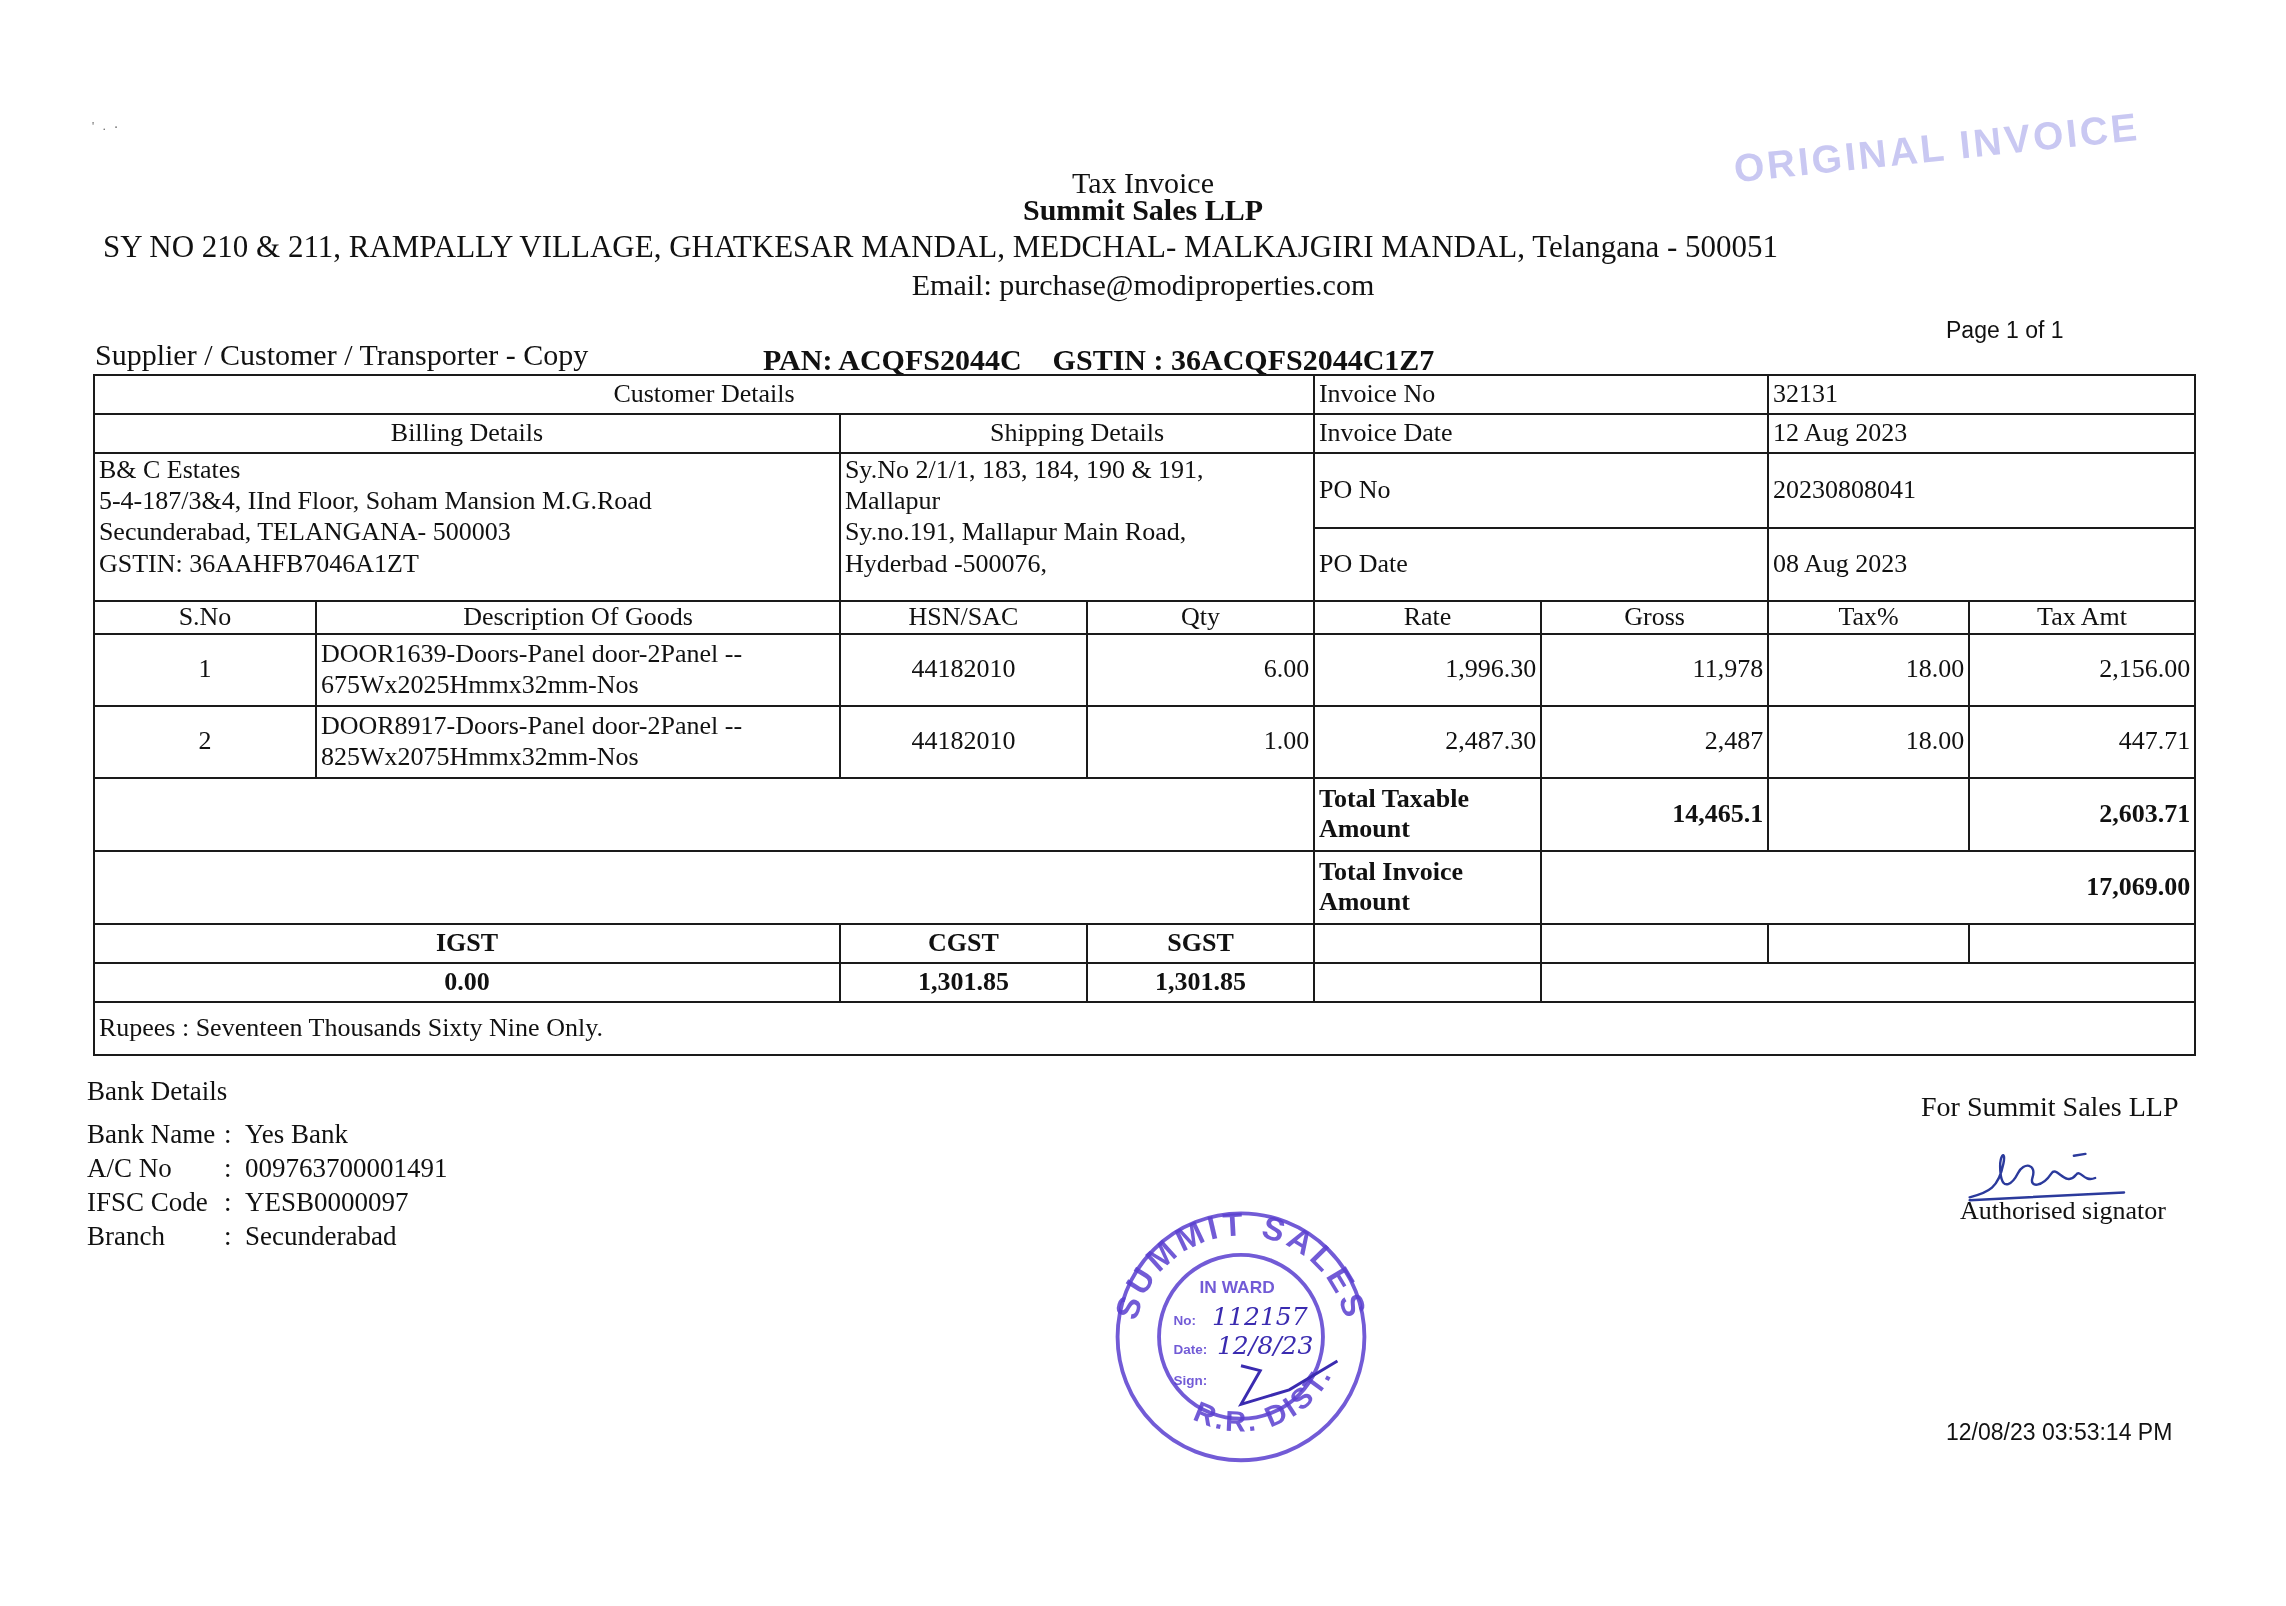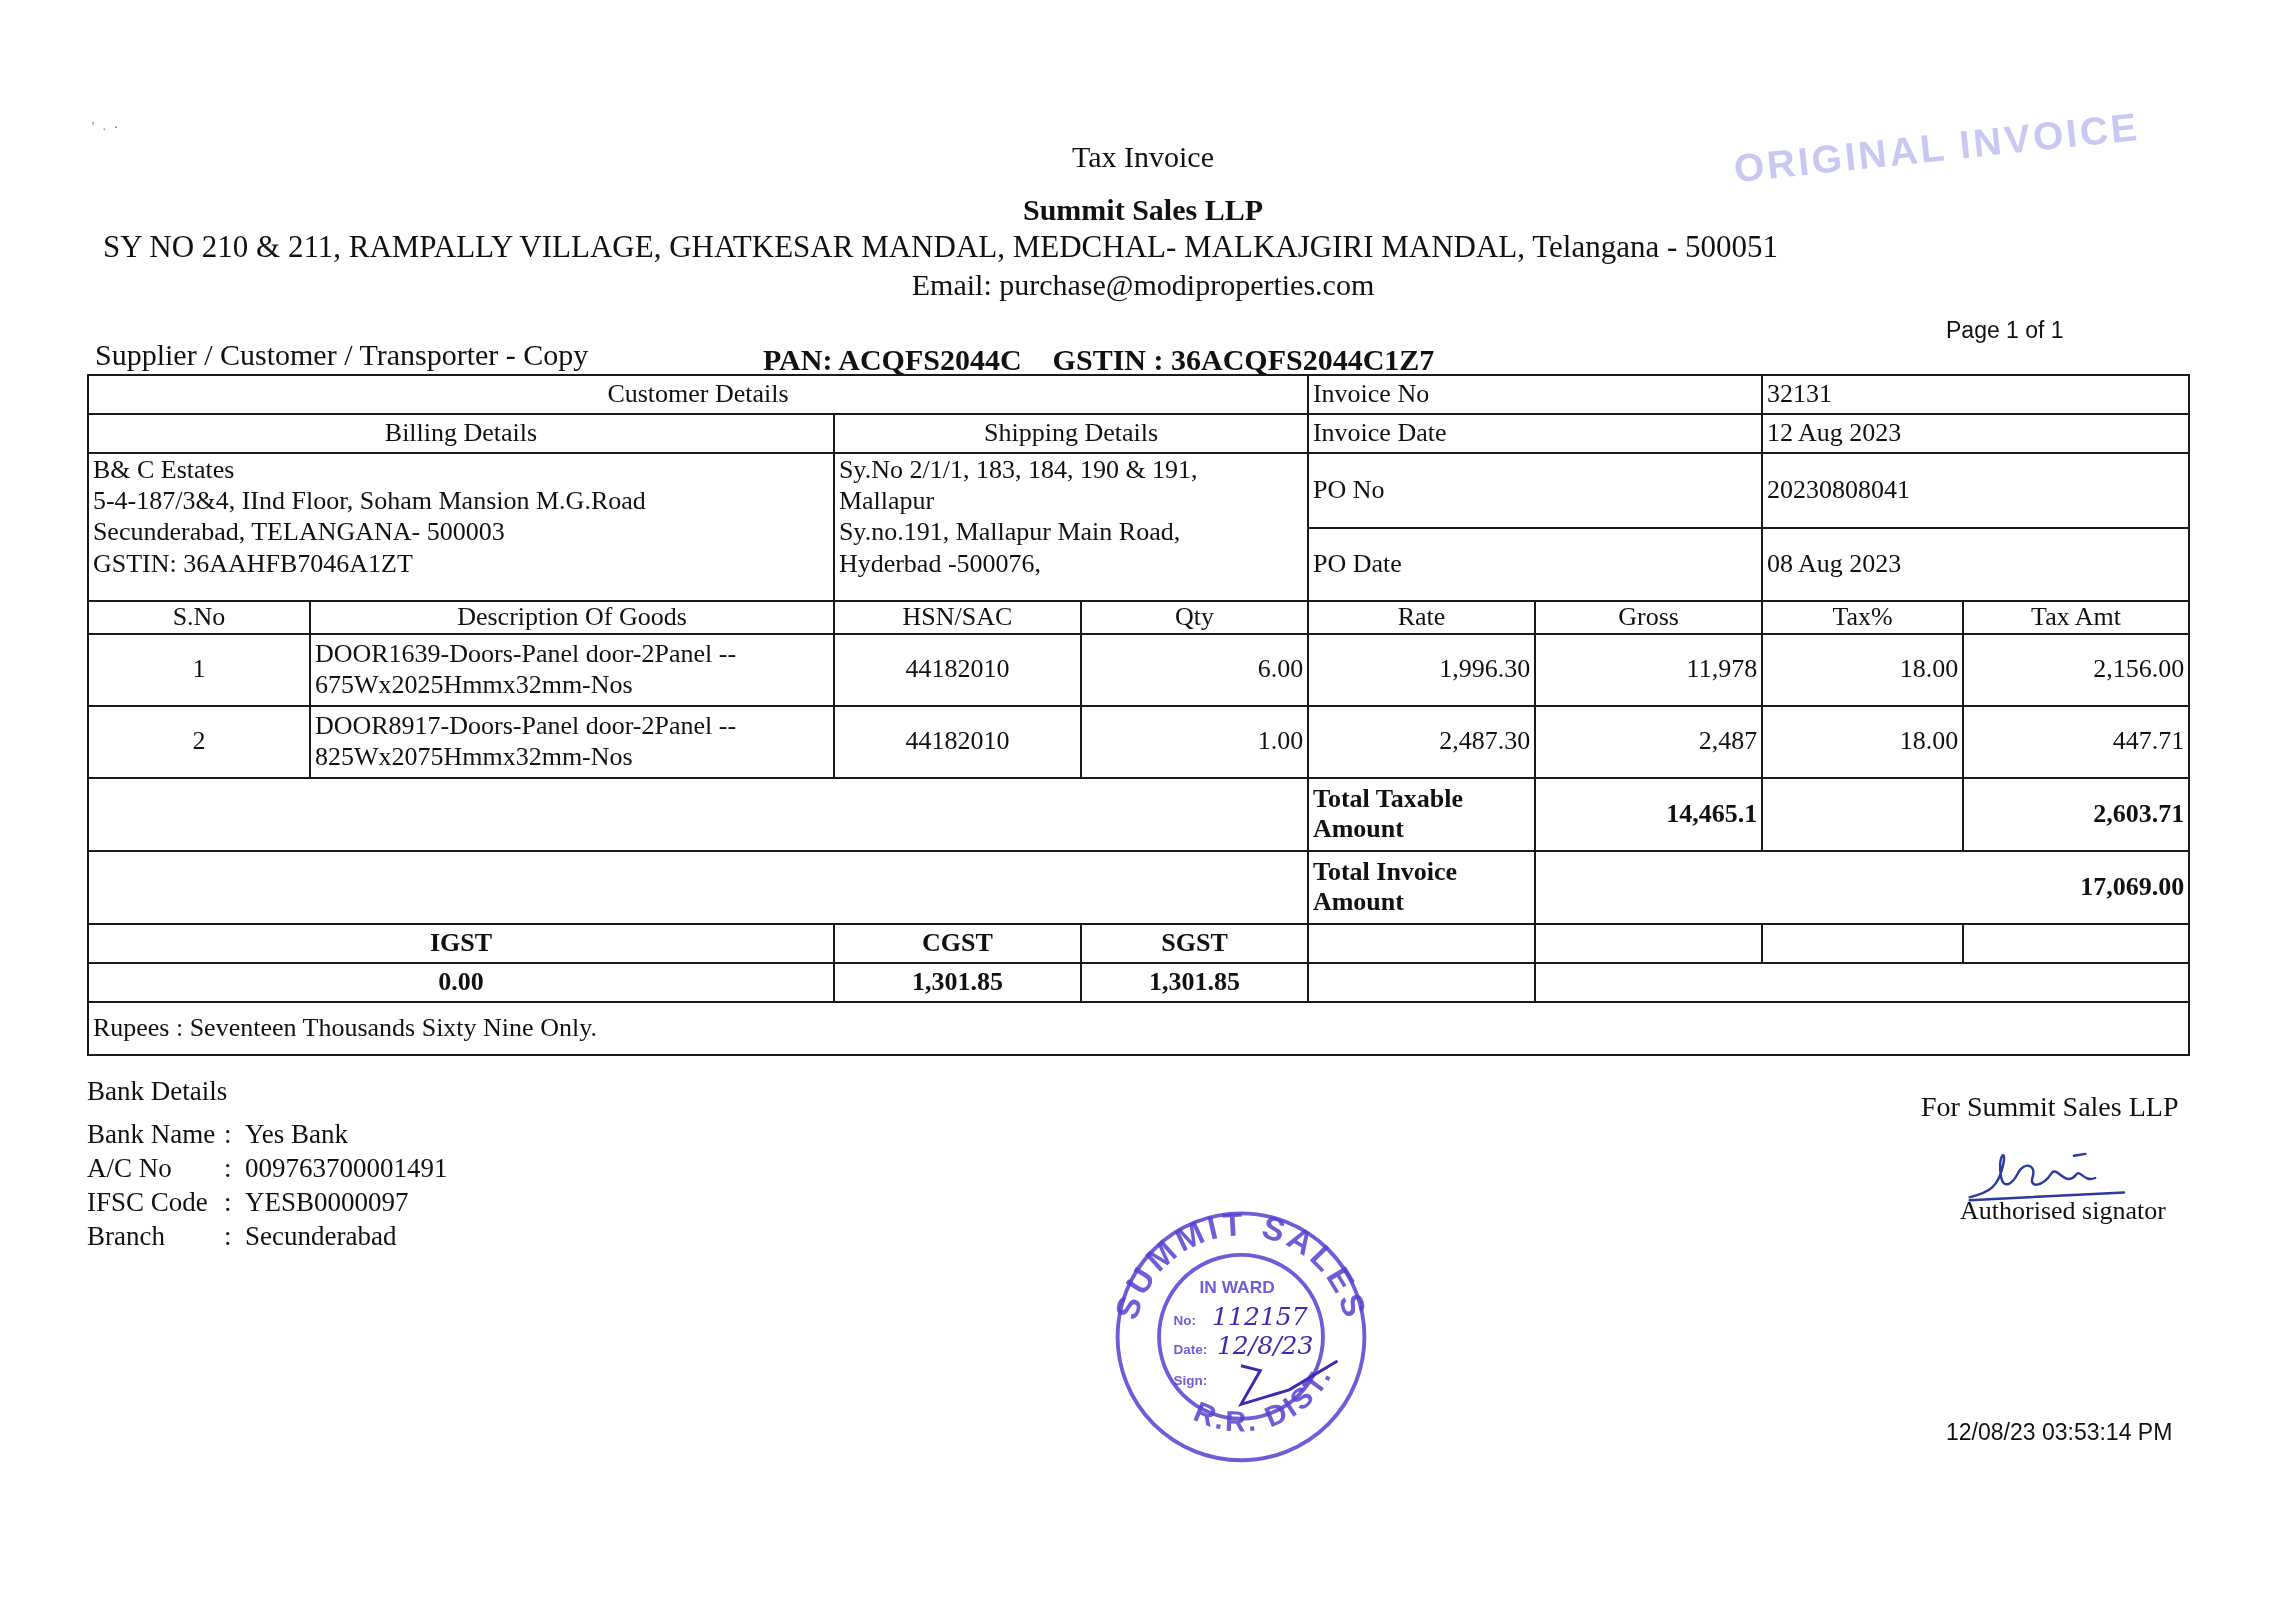--- a/index.html
+++ b/index.html
@@ -1,31 +1,31 @@
 <!DOCTYPE html>
 <html><head>
 <meta charset="utf-8">
 <style>
   html, body { margin: 0; padding: 0; background: #ffffff; }
   body { width: 2286px; height: 1607px; position: relative; overflow: hidden;
          font-family: "Liberation Serif", "DejaVu Serif", serif; color: #111; }
   .abs { position: absolute; }
   .center { text-align: center; }
-  .hdr-title { left: 0; width: 2286px; top: 140px; font-size: 30px; }
+  .hdr-title { left: 0; width: 2286px; top: 166px; font-size: 30px; }
   .hdr-company { left: 0; width: 2286px; top: 193px; font-size: 30px; font-weight: bold; }
   .hdr-address { left: 0; width: 1881px; top: 229px; font-size: 31px; }
   .hdr-email { left: 0; width: 2286px; top: 268px; font-size: 30px; }
   .stamp-original { left: 1733px; top: 126px; font-family: "Liberation Sans", sans-serif; font-weight: bold;
          font-size: 39px; letter-spacing: 2.9px; color: #b8b6ee; transform: rotate(-6deg); opacity: 0.75; }
   .page-no { left: 1946px; top: 317px; font-family: "Liberation Sans", sans-serif; font-size: 23px; }
   .copy-label { left: 95px; top: 338px; font-size: 30px; }
   .pan-gstin { left: 763px; top: 343px; font-size: 30px; font-weight: bold; }
   .pan-gstin span { margin-right: 31px; }
 
-  table.inv { position: absolute; left: 87px; top: 374px; width: 2101px; border-collapse: collapse;
+  table.inv { position: absolute; left: 93px; top: 374px; width: 2101px; border-collapse: collapse;
          font-size: 26px; table-layout: fixed; }
   table.inv td { border: 2.4px solid #1a1a1a; padding: 0 3.9px; vertical-align: middle; line-height: 1.18; }
   .r { text-align: right; }
   .c { text-align: center; }
   .b { font-weight: bold; }
 
   .bank { left: 87px; top: 1076px; font-size: 27px; }
   .bank .row { display: flex; line-height: 34px; }
   .bank .k { width: 137px; }
   .bank .sep { width: 21px; }

